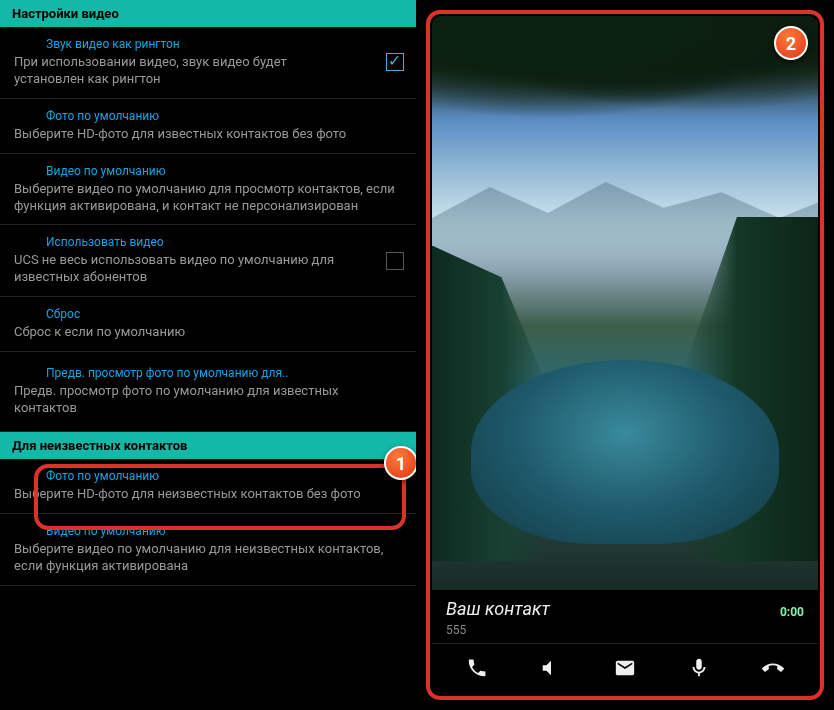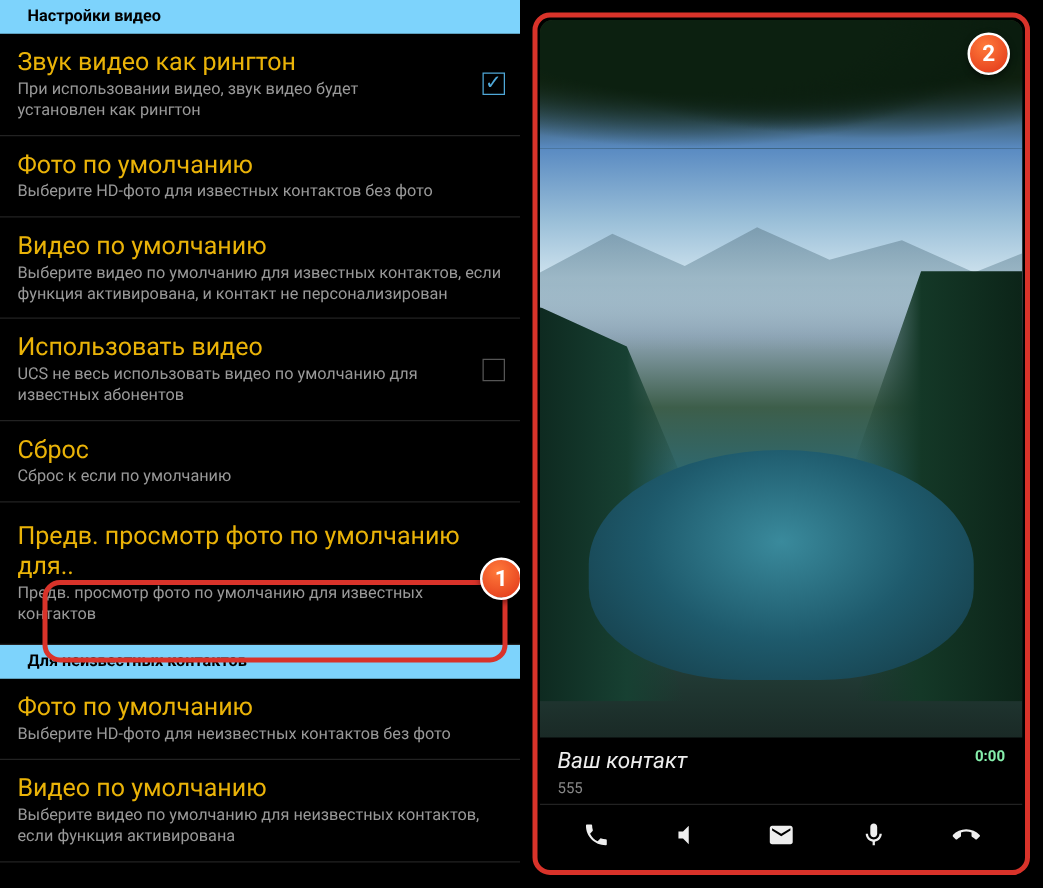--- a/index.html
+++ b/index.html
@@ -22,35 +22,36 @@
     overflow: hidden;
     position: relative;
   }
   .right-panel {
     flex: 1;
     background: #000;
     position: relative;
     padding: 10px;
   }
   .section-header {
-    background: #7dd3fc;
+    background: #14b8a6;
     color: #000;
     font-size: 13px;
     font-weight: bold;
-    padding: 6px 22px;
+    padding: 6px 12px;
   }
   .setting-item {
     padding: 10px 14px;
     border-bottom: 1px solid #222;
     position: relative;
   }
   .setting-title {
-    color: #eab308;
-    font-size: 20px;
+    color: #0ea5e9;
+    font-size: 12px;
     margin-bottom: 3px;
+    margin-left: 32px;
   }
   .setting-desc {
     color: #999;
     font-size: 13px;
     line-height: 1.3;
   }
   .checkbox {
     position: absolute;
     right: 12px;
     top: 50%;
@@ -129,21 +130,21 @@
   .foliage { position:absolute; left:0; top:0; right:0; height:18%; background: radial-gradient(ellipse at 30% 0%, #0c2010 40%, transparent 70%), radial-gradient(ellipse at 70% 0%, #0a1c0e 35%, transparent 65%), radial-gradient(ellipse at 50% 10%, #08180c 30%, transparent 60%); }
   .mountain { position:absolute; left:0; right:0; top:28%; height:18%; background: linear-gradient(180deg, #6a8a9c 0%, #8aa8b8 50%, transparent 100%); clip-path: polygon(0 40%, 15% 10%, 30% 35%, 45% 5%, 60% 30%, 75% 15%, 90% 40%, 100% 25%, 100% 100%, 0 100%); opacity:0.7; }
   .lake { position:absolute; left:10%; right:10%; top:60%; height:32%; background: radial-gradient(ellipse at 50% 40%, #3a8a9c 0%, #1e5a6c 50%, #143842 100%); border-radius: 50% 50% 40% 40%; }
   .preview-info {
     background: #000;
     padding: 8px 14px 6px 14px;
   }
   .contact-row {
     display: flex;
     justify-content: space-between;
-    align-items: flex-start;
+    align-items: flex-end;
   }
   .contact-name {
     color: #eee;
     font-size: 18px;
     font-style: italic;
   }
   .call-time {
     color: #86efac;
     font-size: 12px;
     font-weight: bold;
@@ -188,21 +189,21 @@
 
 
 
     <div class="setting-item">
       <div class="setting-title">Фото по умолчанию</div>
       <div class="setting-desc">Выберите HD-фото для известных контактов без фото</div>
     </div>
 
     <div class="setting-item">
       <div class="setting-title">Видео по умолчанию</div>
-      <div class="setting-desc">Выберите видео по умолчанию для известных контактов, если функция активирована, и контакт не персонализирован</div>
+      <div class="setting-desc">Выберите видео по умолчанию для просмотр контактов, если функция активирована, и контакт не персонализирован</div>
     </div>
 
     <div class="setting-item">
       <div class="setting-title">Использовать видео</div>
       <div class="setting-desc" style="max-width:340px">UCS не весь использовать видео по умолчанию для известных абонентов</div>
       <div class="checkbox unchecked"></div>
     </div>
 
     <div class="setting-item">
       <div class="setting-title">Сброс</div>

